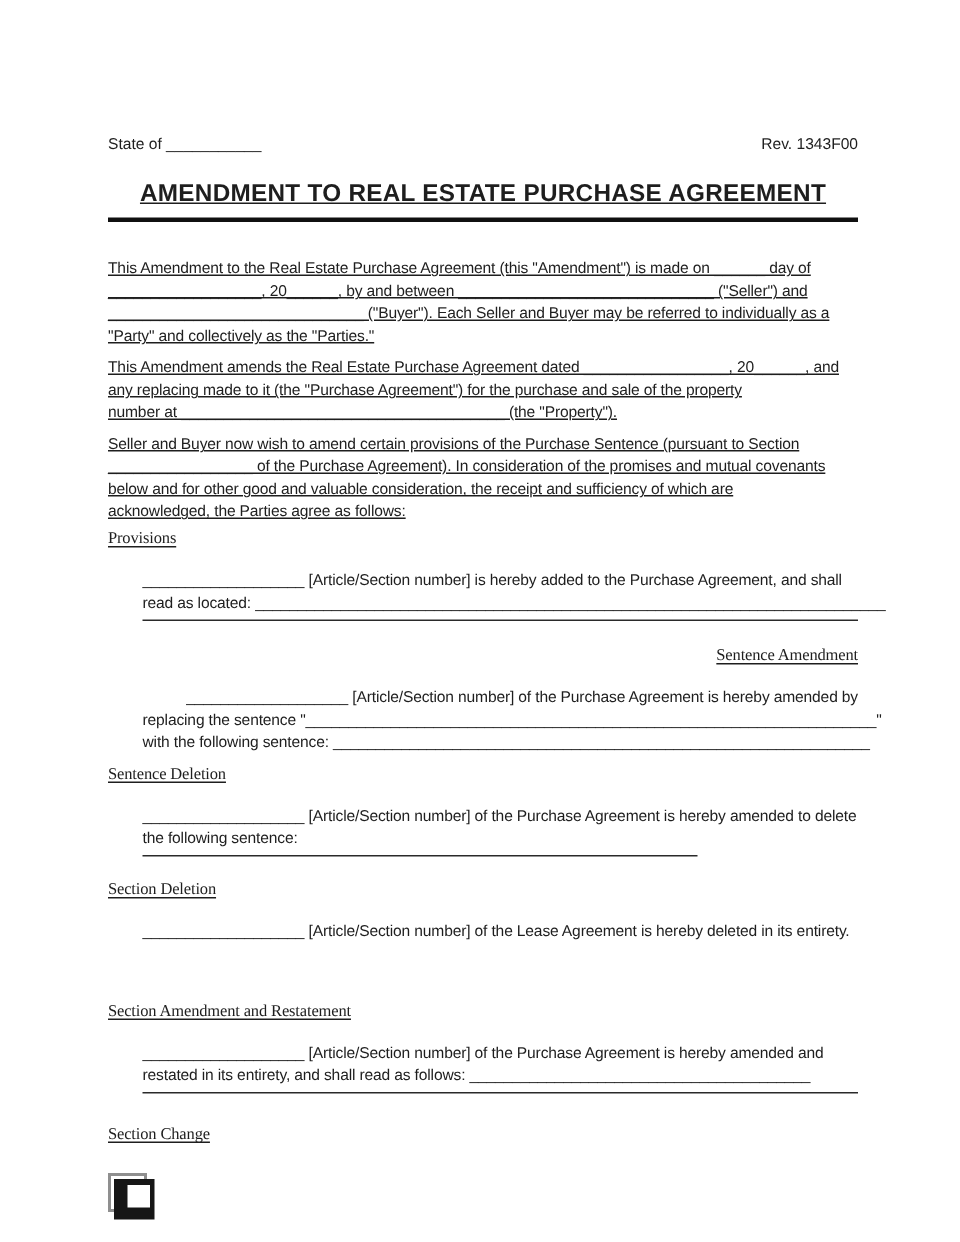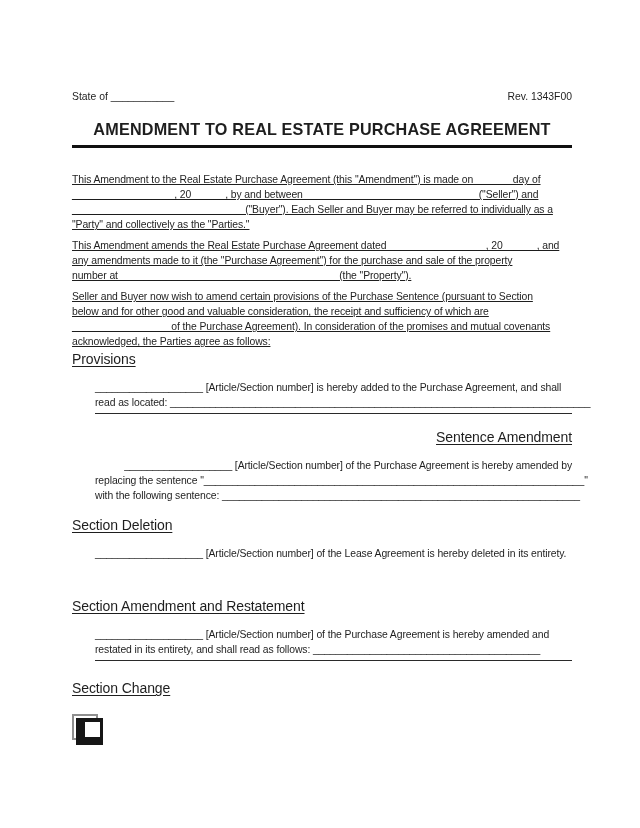--- a/index.html
+++ b/index.html
@@ -5,25 +5,25 @@
   * { margin:0; padding:0; box-sizing:border-box; }
   html,body { background:#ffffff; }
   .page {
     position:relative; width:640px; height:828px; background:#ffffff;
     font-family:"Liberation Sans","DejaVu Sans",sans-serif; color:#1e1e1e;
     overflow:hidden;
   }
   .content { position:absolute; left:72px; top:0; width:500px; }
   .ln { white-space:pre; font-size:10.4px; line-height:15px; height:15px; letter-spacing:-0.1px; }
   .hdr { display:flex; justify-content:space-between; margin-top:90px; font-size:10.4px; line-height:14px; }
-  .doc-title { margin-top:15px; text-align:center; font-size:16.2px; font-weight:bold; letter-spacing:0.2px; line-height:20px; }
+  .doc-title { margin-top:15px; text-align:center; font-size:16.2px; font-weight:bold; letter-spacing:0.2px; line-height:20px;text-decoration:underline; }
   .title-bar { margin-top:6px; height:3.2px; background:#101010; }
   .para { margin-top:6px;text-decoration:underline; }
   .para.first { margin-top:24px; }
-  .heading { font-size:14px; line-height:15px; text-decoration:underline; text-underline-offset:2px; letter-spacing:-0.1px; }
+  .heading { font-size:11px; line-height:15px; text-decoration:underline; text-underline-offset:2px; letter-spacing:-0.1px;font-family:Liberation Serif, serif; }
   .sec-body { margin-left:23px; margin-top:13px; }
   .rule { border-top:1.5px solid #2a2a2a; margin-top:3px; height:0; }
   .rule.partial { width:370px; }
   #sec-provisions { margin-top:3px; }
   #sec-sentence-amendment { margin-top:16px;text-align:right; }
   #sec-sentence-deletion { margin-top:6px; }
   #sec-section-deletion { margin-top:15px; }
   #sec-section-amendment-restatement { margin-top:38px; }
   #sec-section-change { margin-top:20px; }
   .logo { position:relative; width:32px; height:32px; margin-top:18px; }
@@ -47,28 +47,28 @@
 
     <div class="para first">
       <div class="ln">This Amendment to the Real Estate Purchase Agreement (this "Amendment") is made on ______ day of</div>
       <div class="ln">__________________, 20______, by and between ______________________________ ("Seller") and</div>
       <div class="ln">______________________________ ("Buyer"). Each Seller and Buyer may be referred to individually as a</div>
       <div class="ln">"Party" and collectively as the "Parties."</div>
     </div>
 
     <div class="para">
       <div class="ln">This Amendment amends the Real Estate Purchase Agreement dated _________________, 20______, and</div>
-      <div class="ln">any amendments made to it (the "Purchase Agreement") for the purchase and sale of the property</div>
+      <div class="ln">any replacing made to it (the "Purchase Agreement") for the purchase and sale of the property</div>
       <div class="ln">number at ______________________________________ (the "Property").</div>
     </div>
 
     <div class="para">
       <div class="ln">Seller and Buyer now wish to amend certain provisions of the Purchase Sentence (pursuant to Section</div>
+      <div class="ln">_________________ of the Purchase Agreement). In consideration of the promises and mutual covenants</div>
       <div class="ln">below and for other good and valuable consideration, the receipt and sufficiency of which are</div>
-      <div class="ln">_________________ of the Purchase Agreement). In consideration of the promises and mutual covenants</div>
       <div class="ln">acknowledged, the Parties agree as follows:</div>
     </div>
 
     <div class="section" id="sec-provisions">
       <div class="heading">Provisions</div>
       <div class="sec-body">
         <div class="ln">___________________ [Article/Section number] is hereby added to the Purchase Agreement, and shall</div>
         <div class="ln">read as located: __________________________________________________________________________</div>
         <div class="rule"></div>
       </div>
@@ -76,20 +76,28 @@
 
     <div class="section" id="sec-sentence-amendment">
       <div class="heading">Sentence Amendment</div>
       <div class="sec-body">
         <div class="ln">___________________ [Article/Section number] of the Purchase Agreement is hereby amended by</div>
         <div class="ln">replacing the sentence "___________________________________________________________________"</div>
         <div class="ln">with the following sentence: _______________________________________________________________</div>
       </div>
     </div>
 
+    <div class="section" id="sec-sentence-deletion">
+      <div class="heading">Sentence Deletion</div>
+      <div class="sec-body">
+        <div class="ln">___________________ [Article/Section number] of the Purchase Agreement is hereby amended to delete</div>
+        <div class="ln">the following sentence:</div>
+        <div class="rule partial"></div>
+      </div>
+    </div>
 
     <div class="section" id="sec-section-deletion">
       <div class="heading">Section Deletion</div>
       <div class="sec-body">
         <div class="ln">___________________ [Article/Section number] of the Lease Agreement is hereby deleted in its entirety.</div>
       </div>
     </div>
 
     <div class="section" id="sec-section-amendment-restatement">
       <div class="heading">Section Amendment and Restatement</div>

